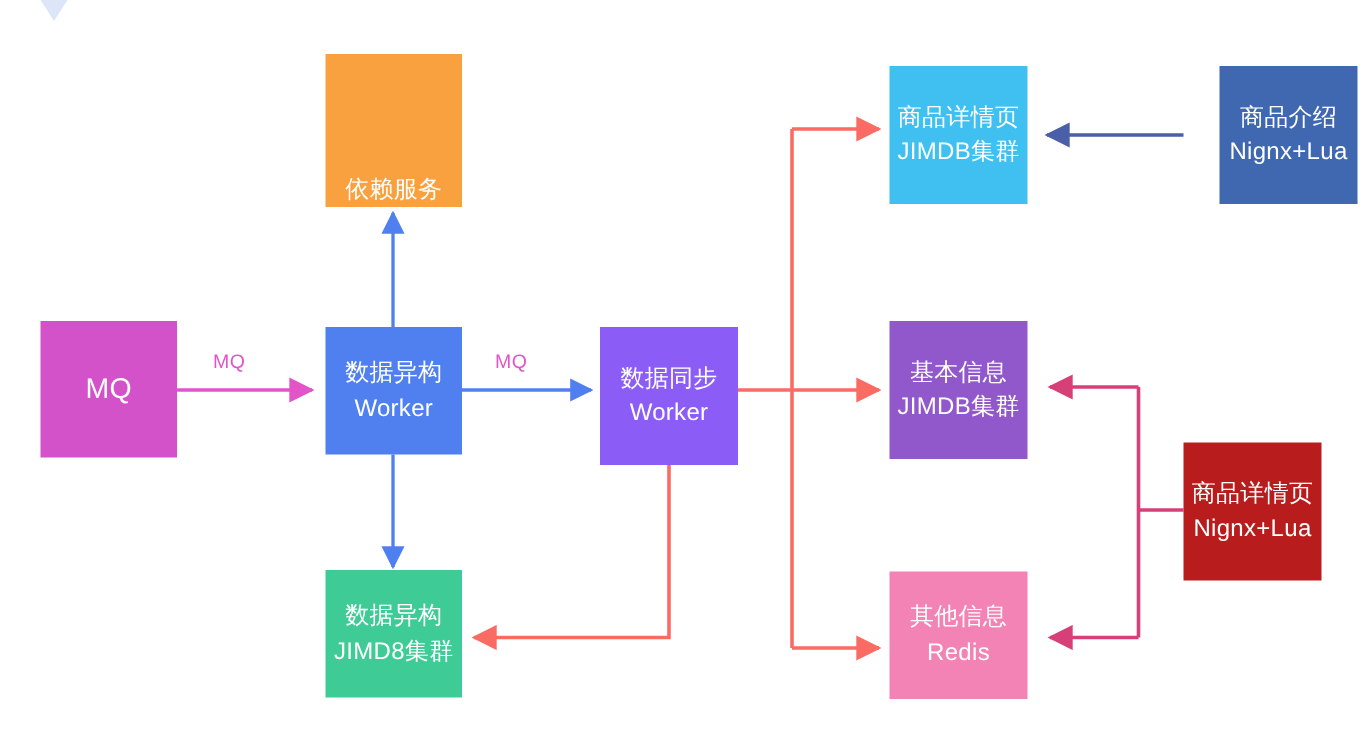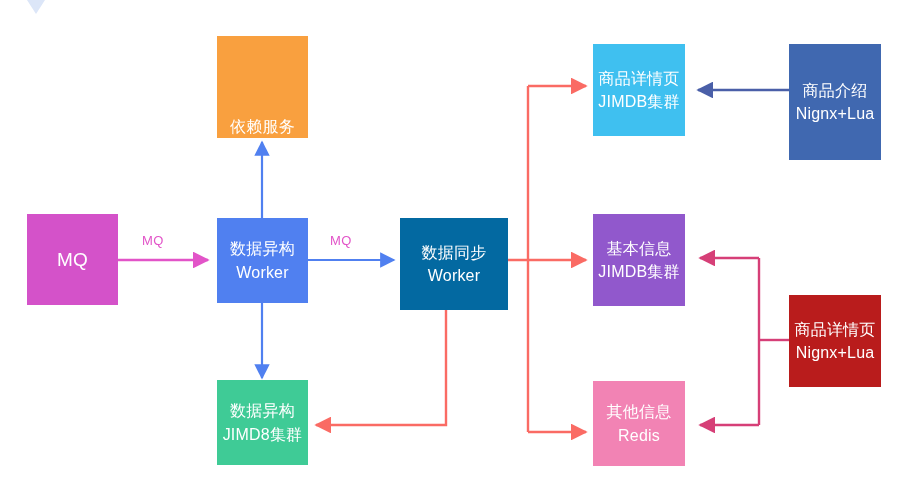--- a/index.html
+++ b/index.html
@@ -107,21 +107,21 @@
 
   <div class="node" style="left:217px; top:36px; width:91px; height:102px; background:#f9a03f;justify-content:flex-end;">
     <span>依赖服务</span>
   </div>
 
   <div class="node" style="left:217px; top:218px; width:91px; height:85px; background:#5080f0;">
     <span>数据异构</span>
     <span class="line2">Worker</span>
   </div>
 
-  <div class="node" style="left:400px; top:218px; width:108px; height:92px; background:#0369a1;">
+  <div class="node" style="left:400px; top:218px; width:92px; height:92px; background:#8b5cf6;">
     <span>数据同步</span>
     <span class="line2">Worker</span>
   </div>
 
   <div class="node" style="left:217px; top:380px; width:91px; height:85px; background:#3fcb96;">
     <span>数据异构</span>
     <span class="line2">JIMD8集群</span>
   </div>
 
   <div class="node" style="left:593px; top:44px; width:92px; height:92px; background:#3fc0f0;">
@@ -132,21 +132,21 @@
   <div class="node" style="left:593px; top:214px; width:92px; height:92px; background:#9158cc;text-align:center;">
     <span>基本信息</span>
     <span class="line2">JIMDB集群</span>
   </div>
 
   <div class="node" style="left:593px; top:381px; width:92px; height:85px; background:#f283b4;">
     <span>其他信息</span>
     <span class="line2">Redis</span>
   </div>
 
-  <div class="node" style="left:789px; top:44px; width:92px; height:116px; background:#4068b0;">
+  <div class="node" style="left:813px; top:44px; width:92px; height:92px; background:#4068b0;">
     <span>商品介绍</span>
     <span class="line2">Nignx+Lua</span>
   </div>
 
   <div class="node" style="left:789px; top:295px; width:92px; height:92px; background:#b91c1c;">
     <span>商品详情页</span>
     <span class="line2">Nignx+Lua</span>
   </div>
 
   <span class="edge-label" style="left:142px; top:233px;">MQ</span>

